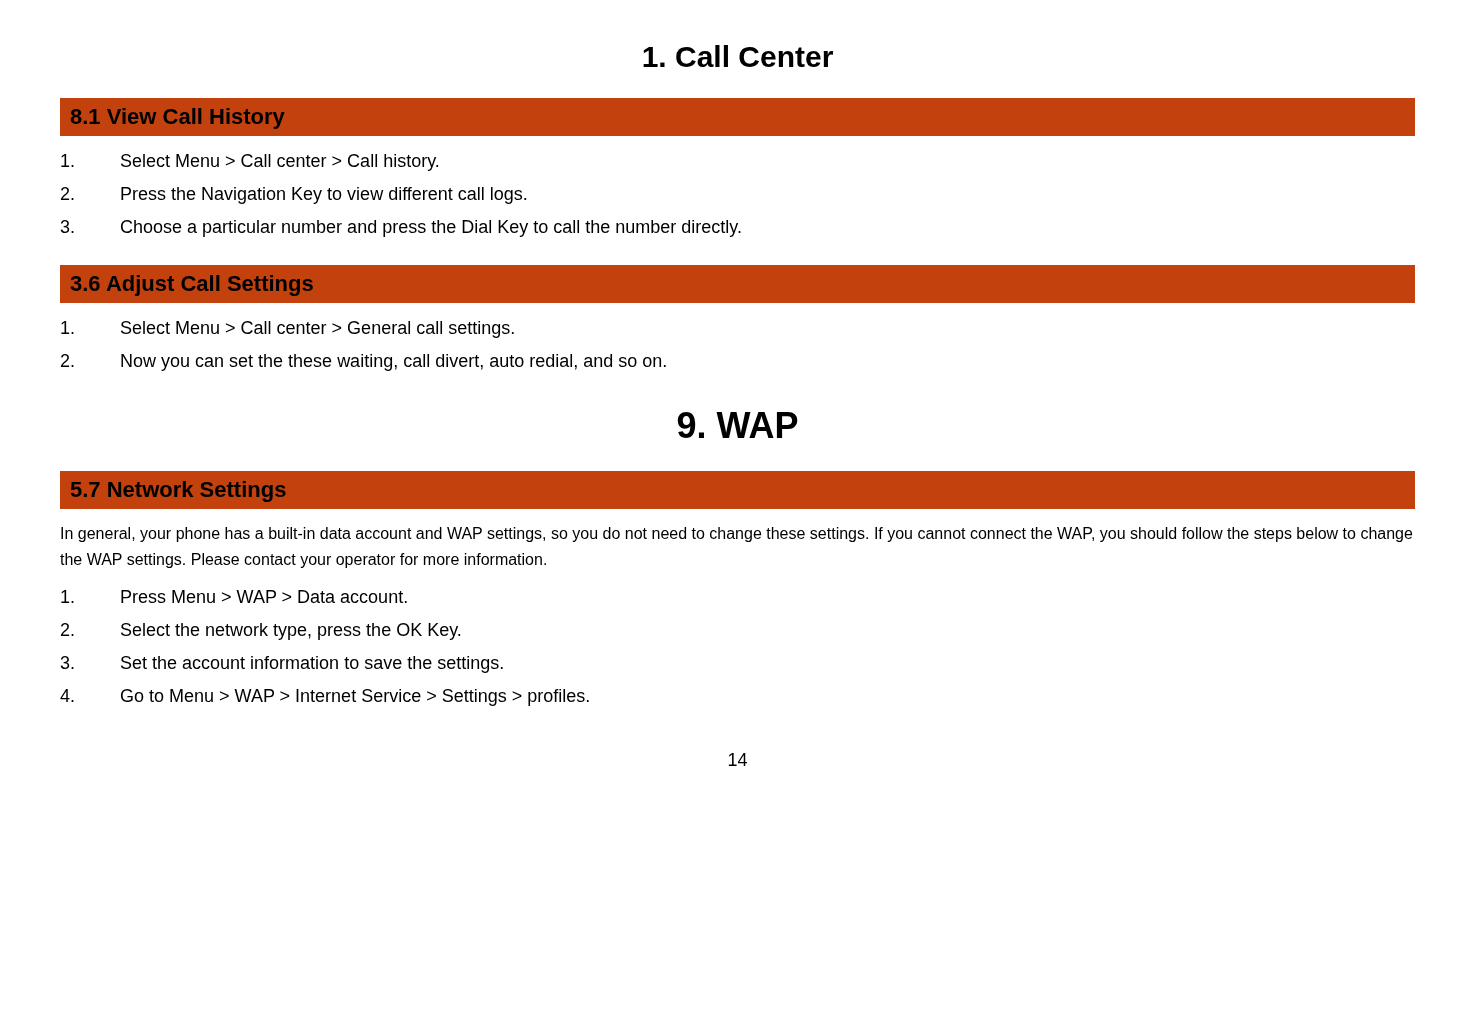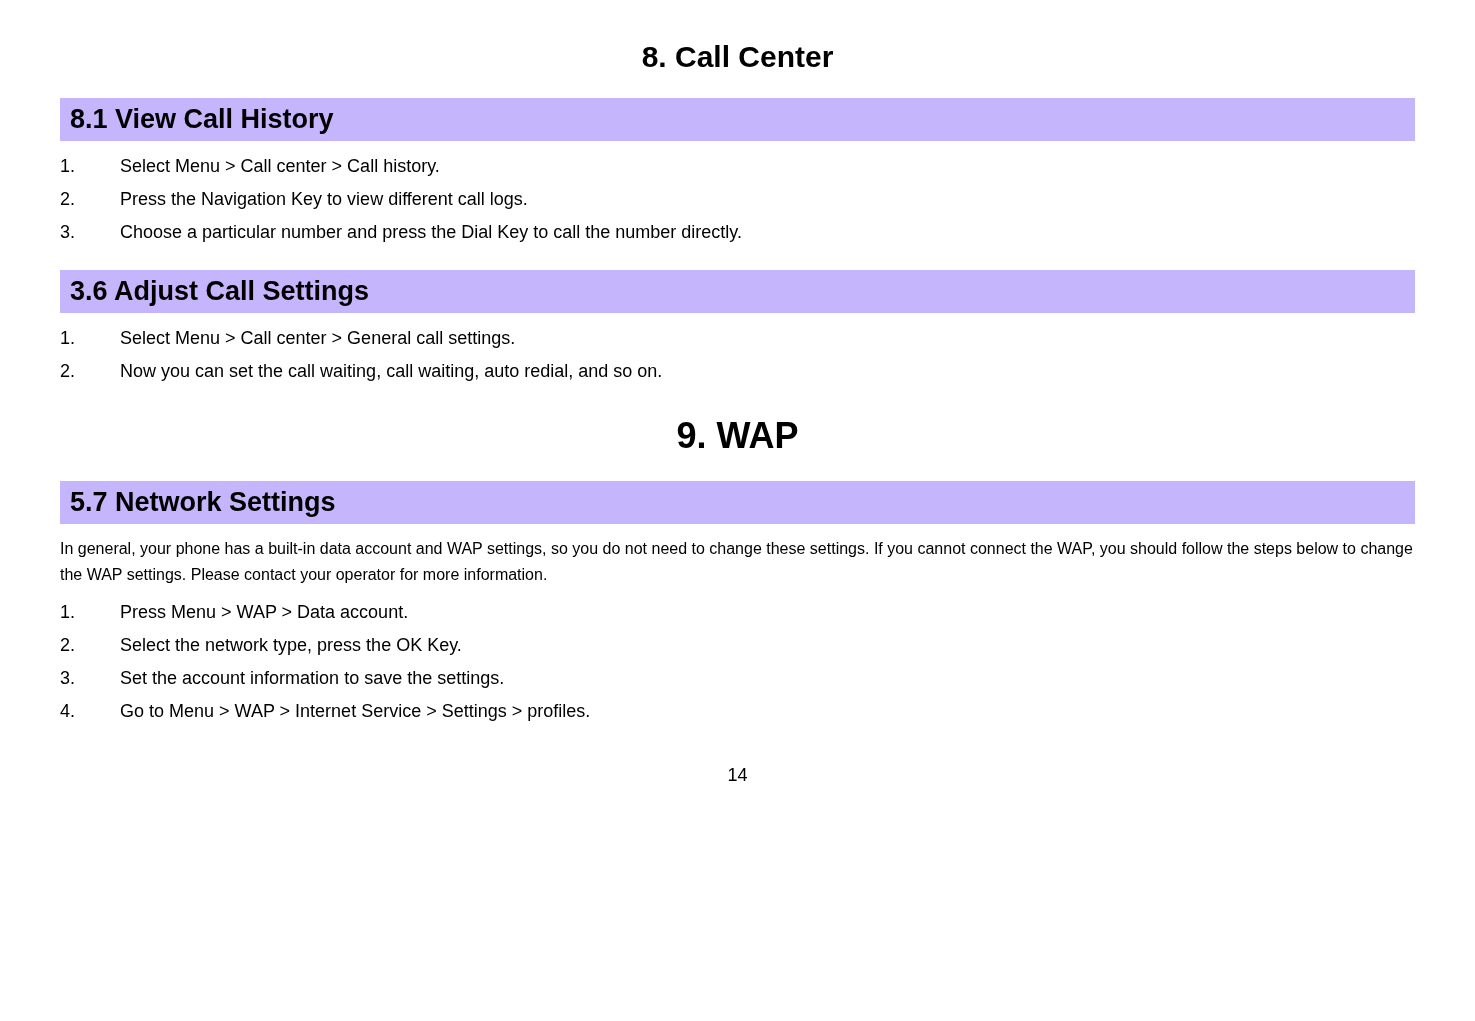--- a/index.html
+++ b/index.html
@@ -20,22 +20,22 @@
 
     .page-title {
       text-align: center;
       font-size: 30px;
       font-weight: bold;
       margin-bottom: 24px;
       margin-top: 10px;
     }
 
     .section-header {
-      background-color: #c4b5fd;
-      font-size: 27px;
+      background-color: #c2410c;
+      font-size: 22px;
       font-weight: bold;
       padding: 6px 10px;
       margin-bottom: 12px;
     }
 
     .numbered-list {
       list-style: none;
       margin-left: 0;
       margin-bottom: 24px;
     }
@@ -82,21 +82,21 @@
 
     .page-number {
       text-align: center;
       font-size: 18px;
       margin-top: 40px;
     }
   </style>
 </head>
 <body>
 
-<div class="page-title">8.    Call Center</div>
+<div class="page-title">1.    Call Center</div>
 
 <div class="section-block">
   <div class="section-header">8.1  View Call History</div>
   <ul class="numbered-list">
     <li>
       <span class="num">1.</span>
       <span class="text">Select <span class="bold">Menu &gt; Call center &gt; Call history</span>.</span>
     </li>
     <li>
       <span class="num">2.</span>
@@ -111,21 +111,21 @@
 
 <div class="section-block section-gap">
   <div class="section-header">3.6  Adjust Call Settings</div>
   <ul class="numbered-list">
     <li>
       <span class="num">1.</span>
       <span class="text">Select <span class="bold">Menu &gt; Call center &gt; General call settings</span>.</span>
     </li>
     <li>
       <span class="num">2.</span>
-      <span class="text">Now you can set the call waiting, call waiting, auto redial, and so on.</span>
+      <span class="text">Now you can set the these waiting, call divert, auto redial, and so on.</span>
     </li>
   </ul>
 </div>
 
 <div class="chapter-title">9.    WAP</div>
 
 <div class="section-block">
   <div class="section-header">5.7  Network Settings</div>
   <p class="network-settings-intro">In general, your phone has a built-in data account and WAP settings, so you do not need to change these settings. If you cannot connect the WAP, you should follow the steps below to change the WAP settings. Please contact your operator for more information.</p>
   <ul class="numbered-list">

